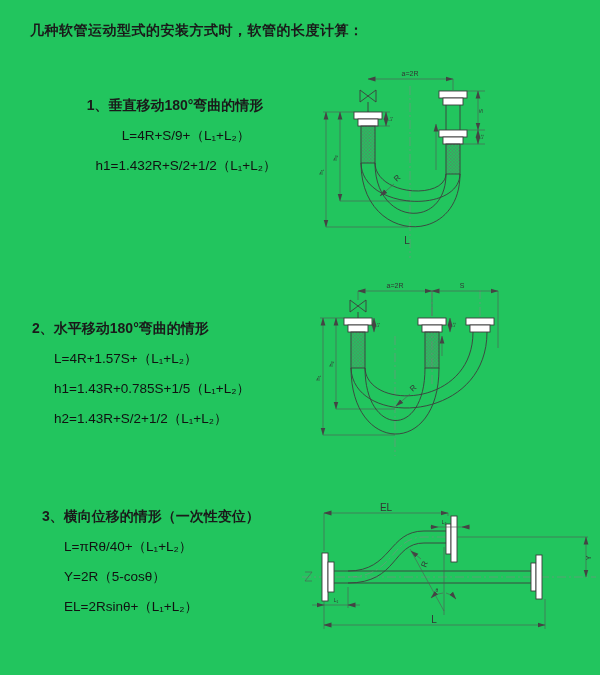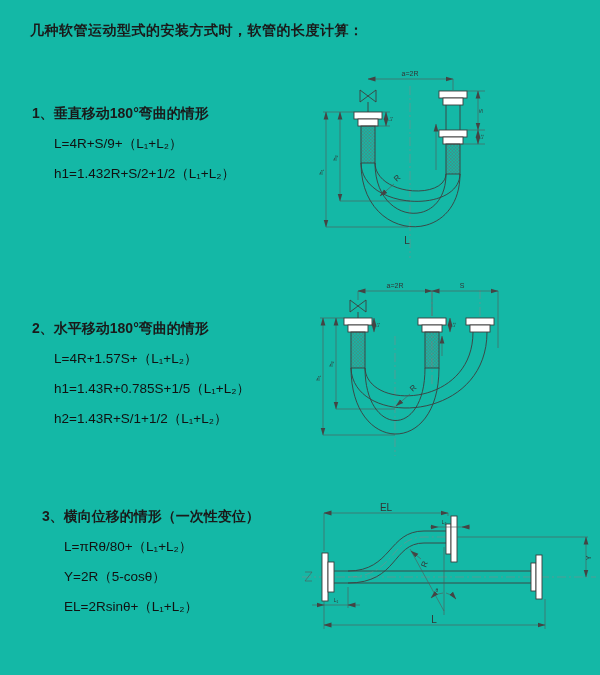--- a/index.html
+++ b/index.html
@@ -1,27 +1,27 @@
 <!DOCTYPE html>
 <html><head>
 <meta charset="utf-8">
 <style>
   html,body{margin:0;padding:0;}
   body{
     width:600px;height:675px;background:#ffffff;position:relative;
     font-family:"Liberation Sans","DejaVu Sans",sans-serif;color:#1a1a1a;
     overflow:hidden;
   }
-  .page{position:absolute;inset:0;background:#14b8a6;}
+  .page{position:absolute;inset:0;background:#22c55e;}
   .title{
     position:absolute;left:30px;top:22px;
     font-size:14px;font-weight:bold;letter-spacing:0.5px;white-space:nowrap;
   }
   .sec{position:absolute;left:32px;width:286px;}
-  #sec1{top:104px;}
+  #sec1{top:96px;text-align:center;}
   #sec2{top:319px;}
   #sec3{top:507px;margin-left:10px;}
   .sec-heading{font-size:14px;font-weight:bold;line-height:18px;margin-bottom:7px;white-space:nowrap;}
   .formula{
     font-size:13.5px;line-height:30px;height:30px;padding-left:22px;
     white-space:nowrap;color:#111;
   }
   svg{position:absolute;overflow:visible;}
   #d1{left:310px;top:66px;}
   #d2{left:310px;top:278px;}
@@ -50,26 +50,26 @@
   <section class="sec" id="sec1">
     <div class="sec-heading">1、垂直移动180°弯曲的情形</div>
     <div class="formula">L=4R+S/9+（L₁+L₂）</div>
     <div class="formula">h1=1.432R+S/2+1/2（L₁+L₂）</div>
   </section>
 
   <section class="sec" id="sec2">
     <div class="sec-heading">2、水平移动180°弯曲的情形</div>
     <div class="formula">L=4R+1.57S+（L₁+L₂）</div>
     <div class="formula">h1=1.43R+0.785S+1/5（L₁+L₂）</div>
-    <div class="formula">h2=1.43R+S/1+1/2（L₁+L₂）</div>
+    <div class="formula">h2=1.43R+S/2+1/2（L₁+L₂）</div>
   </section>
 
   <section class="sec" id="sec3">
     <div class="sec-heading">3、横向位移的情形（一次性变位）</div>
-    <div class="formula">L=πRθ/80+（L₁+L₂）</div>
+    <div class="formula">L=πRθ/40+（L₁+L₂）</div>
     <div class="formula">Y=2R（5-cosθ）</div>
     <div class="formula">EL=2Rsinθ+（L₁+L₂）</div>
   </section>
 
   <svg id="d1" width="290" height="198" viewBox="0 0 290 198">
     <defs>
       <pattern id="hatch1" patternUnits="userSpaceOnUse" width="3.2" height="3.2">
         <path d="M0,3.2 L3.2,0 M0,0 L3.2,3.2" stroke="#6b6b6b" stroke-width="0.4"></path>
       </pattern>
       <marker id="arr1" viewBox="0 0 8 6" markerWidth="8" markerHeight="6" refX="7.5" refY="3" orient="auto-start-reverse" markerUnits="userSpaceOnUse">

